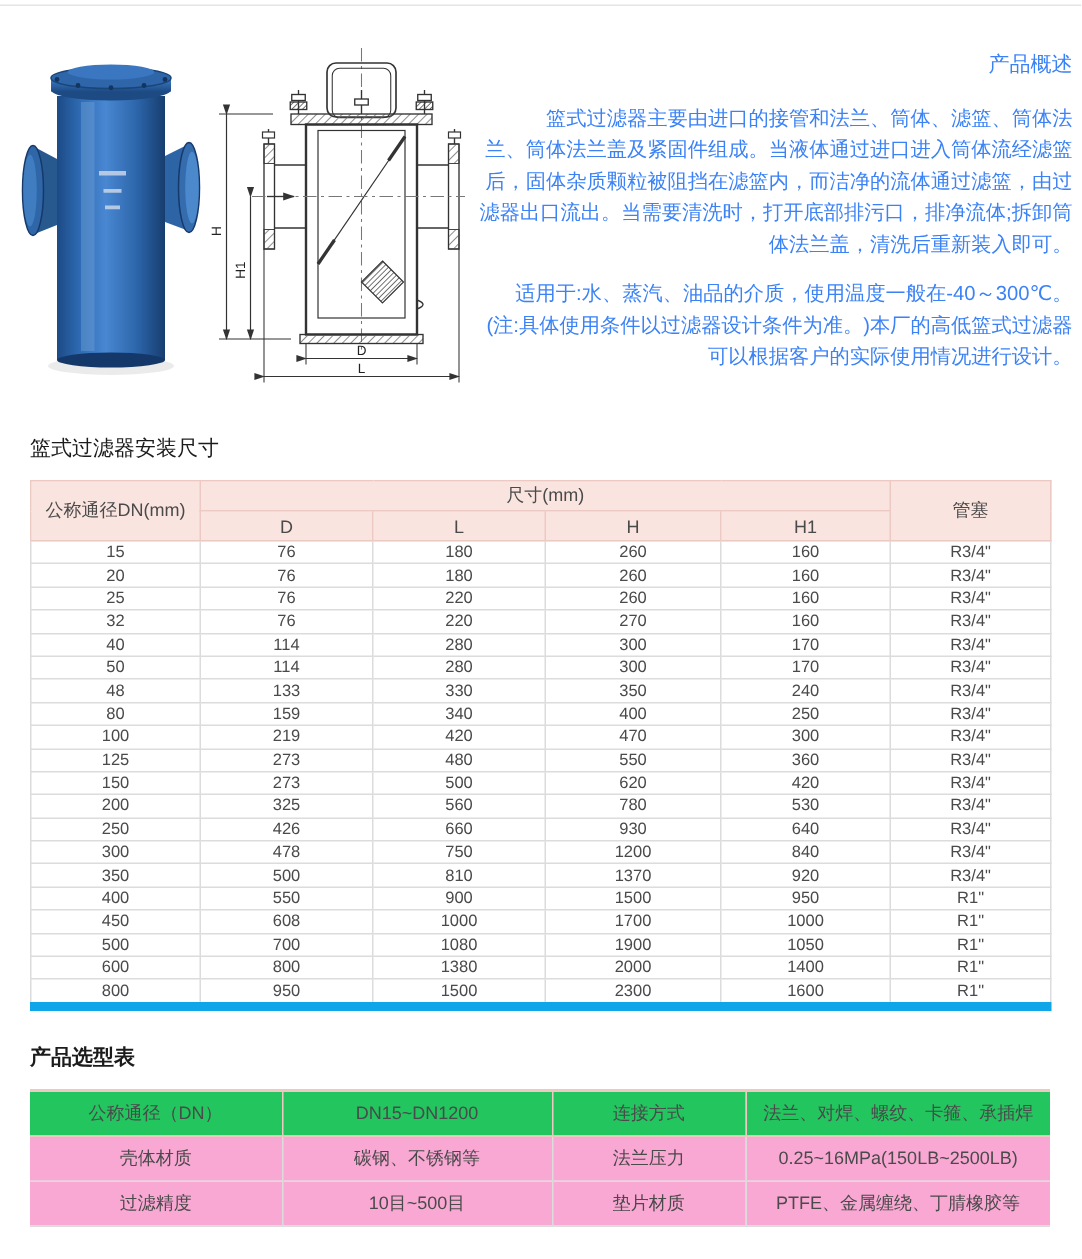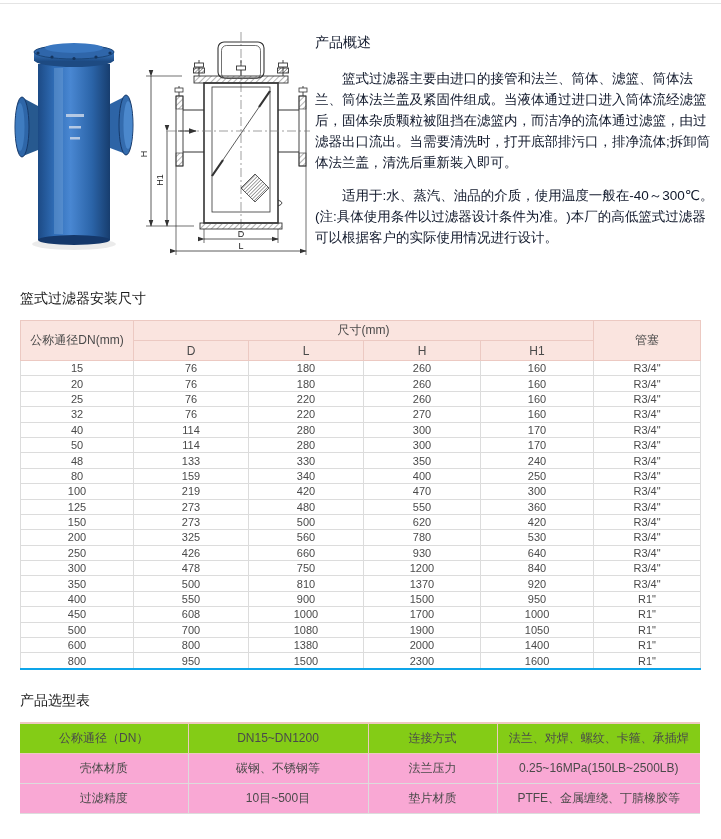--- a/index.html
+++ b/index.html
@@ -5,44 +5,44 @@
   html,body{margin:0;padding:0;}
   body{
     width:721px;height:839px;background:#ffffff;overflow:hidden;
     font-family:"Liberation Sans","DejaVu Sans",sans-serif;color:#3b3b3b;
     -webkit-font-smoothing:antialiased;
   }
   .top-rule{height:0;border-top:1px solid #e4e4e4;margin-top:3px;}
   .top-section{position:relative;height:258px;}
   .photo{position:absolute;left:8px;top:22px;width:132px;height:230px;}
   .drawing{position:absolute;left:138px;top:26px;width:174px;height:228px;}
-  .overview{position:absolute;left:315px;top:28px;width:400px;font-size:13.5px;line-height:21px;color:#0f172a;}
+  .overview{position:absolute;left:315px;top:28px;width:400px;font-size:13.5px;line-height:21px;color:#3b82f6;text-align:right;}
   .overview .ov-title{margin:0 0 15px 0;font-size:14px;font-weight:normal;}
   .overview p{margin:12px 0 10px 0;text-indent:2em;}
   .sec-title{font-size:14px;font-weight:normal;color:#1b1b1b;margin:28px 0 12px 20px;}
-  .sec-title2{font-size:14px;font-weight:normal;color:#1b1b1b;margin:22px 0 12px 20px;}
+  .sec-title2{font-size:14px;font-weight:bold;color:#1b1b1b;margin:22px 0 12px 20px;}
 
   table{border-collapse:collapse;table-layout:fixed;margin-left:20px;width:680px;}
-  .dim-table{border-top:1px solid #a9a9a9;border-bottom:2px solid #0ea5e9;}
+  .dim-table{border-top:1px solid #a9a9a9;border-bottom:6px solid #0ea5e9;}
   .dim-table th{
     background:#fae4df;font-weight:normal;font-size:12px;color:#4a4a4a;
     border:1px solid #ecc9c2;height:19px;padding:0;text-align:center;vertical-align:middle;
   }
   .dim-table td{
     font-size:11px;color:#4a4a4a;text-align:center;vertical-align:middle;
     border:1px solid #dcdcdc;height:14.4px;line-height:14px;padding:0;background:#fff;
   }
   .sel-table{border-top:2px solid #eec9c1;border-bottom:1px solid #d7d7d7;}
   .sel-table td{
     font-size:12px;color:#4a4a4a;text-align:center;vertical-align:middle;
     border-bottom:1px solid #dcdcdc;border-left:1px solid #dcdcdc;
     height:29px;padding:0;background:#f9a8d4;
   }
   .sel-table td:first-child{border-left:none;}
-  .sel-table tr:first-child td{background:#84cc16;border-left-color:#ecc9c2;border-bottom-color:#ecc9c2;}
+  .sel-table tr:first-child td{background:#22c55e;border-left-color:#ecc9c2;border-bottom-color:#ecc9c2;}
 </style>
 </head>
 <body>
 
 <div class="top-rule"></div>
 
 <div class="top-section">
 
   <div class="photo">
     <svg width="132" height="230" viewBox="0 0 132 230">

